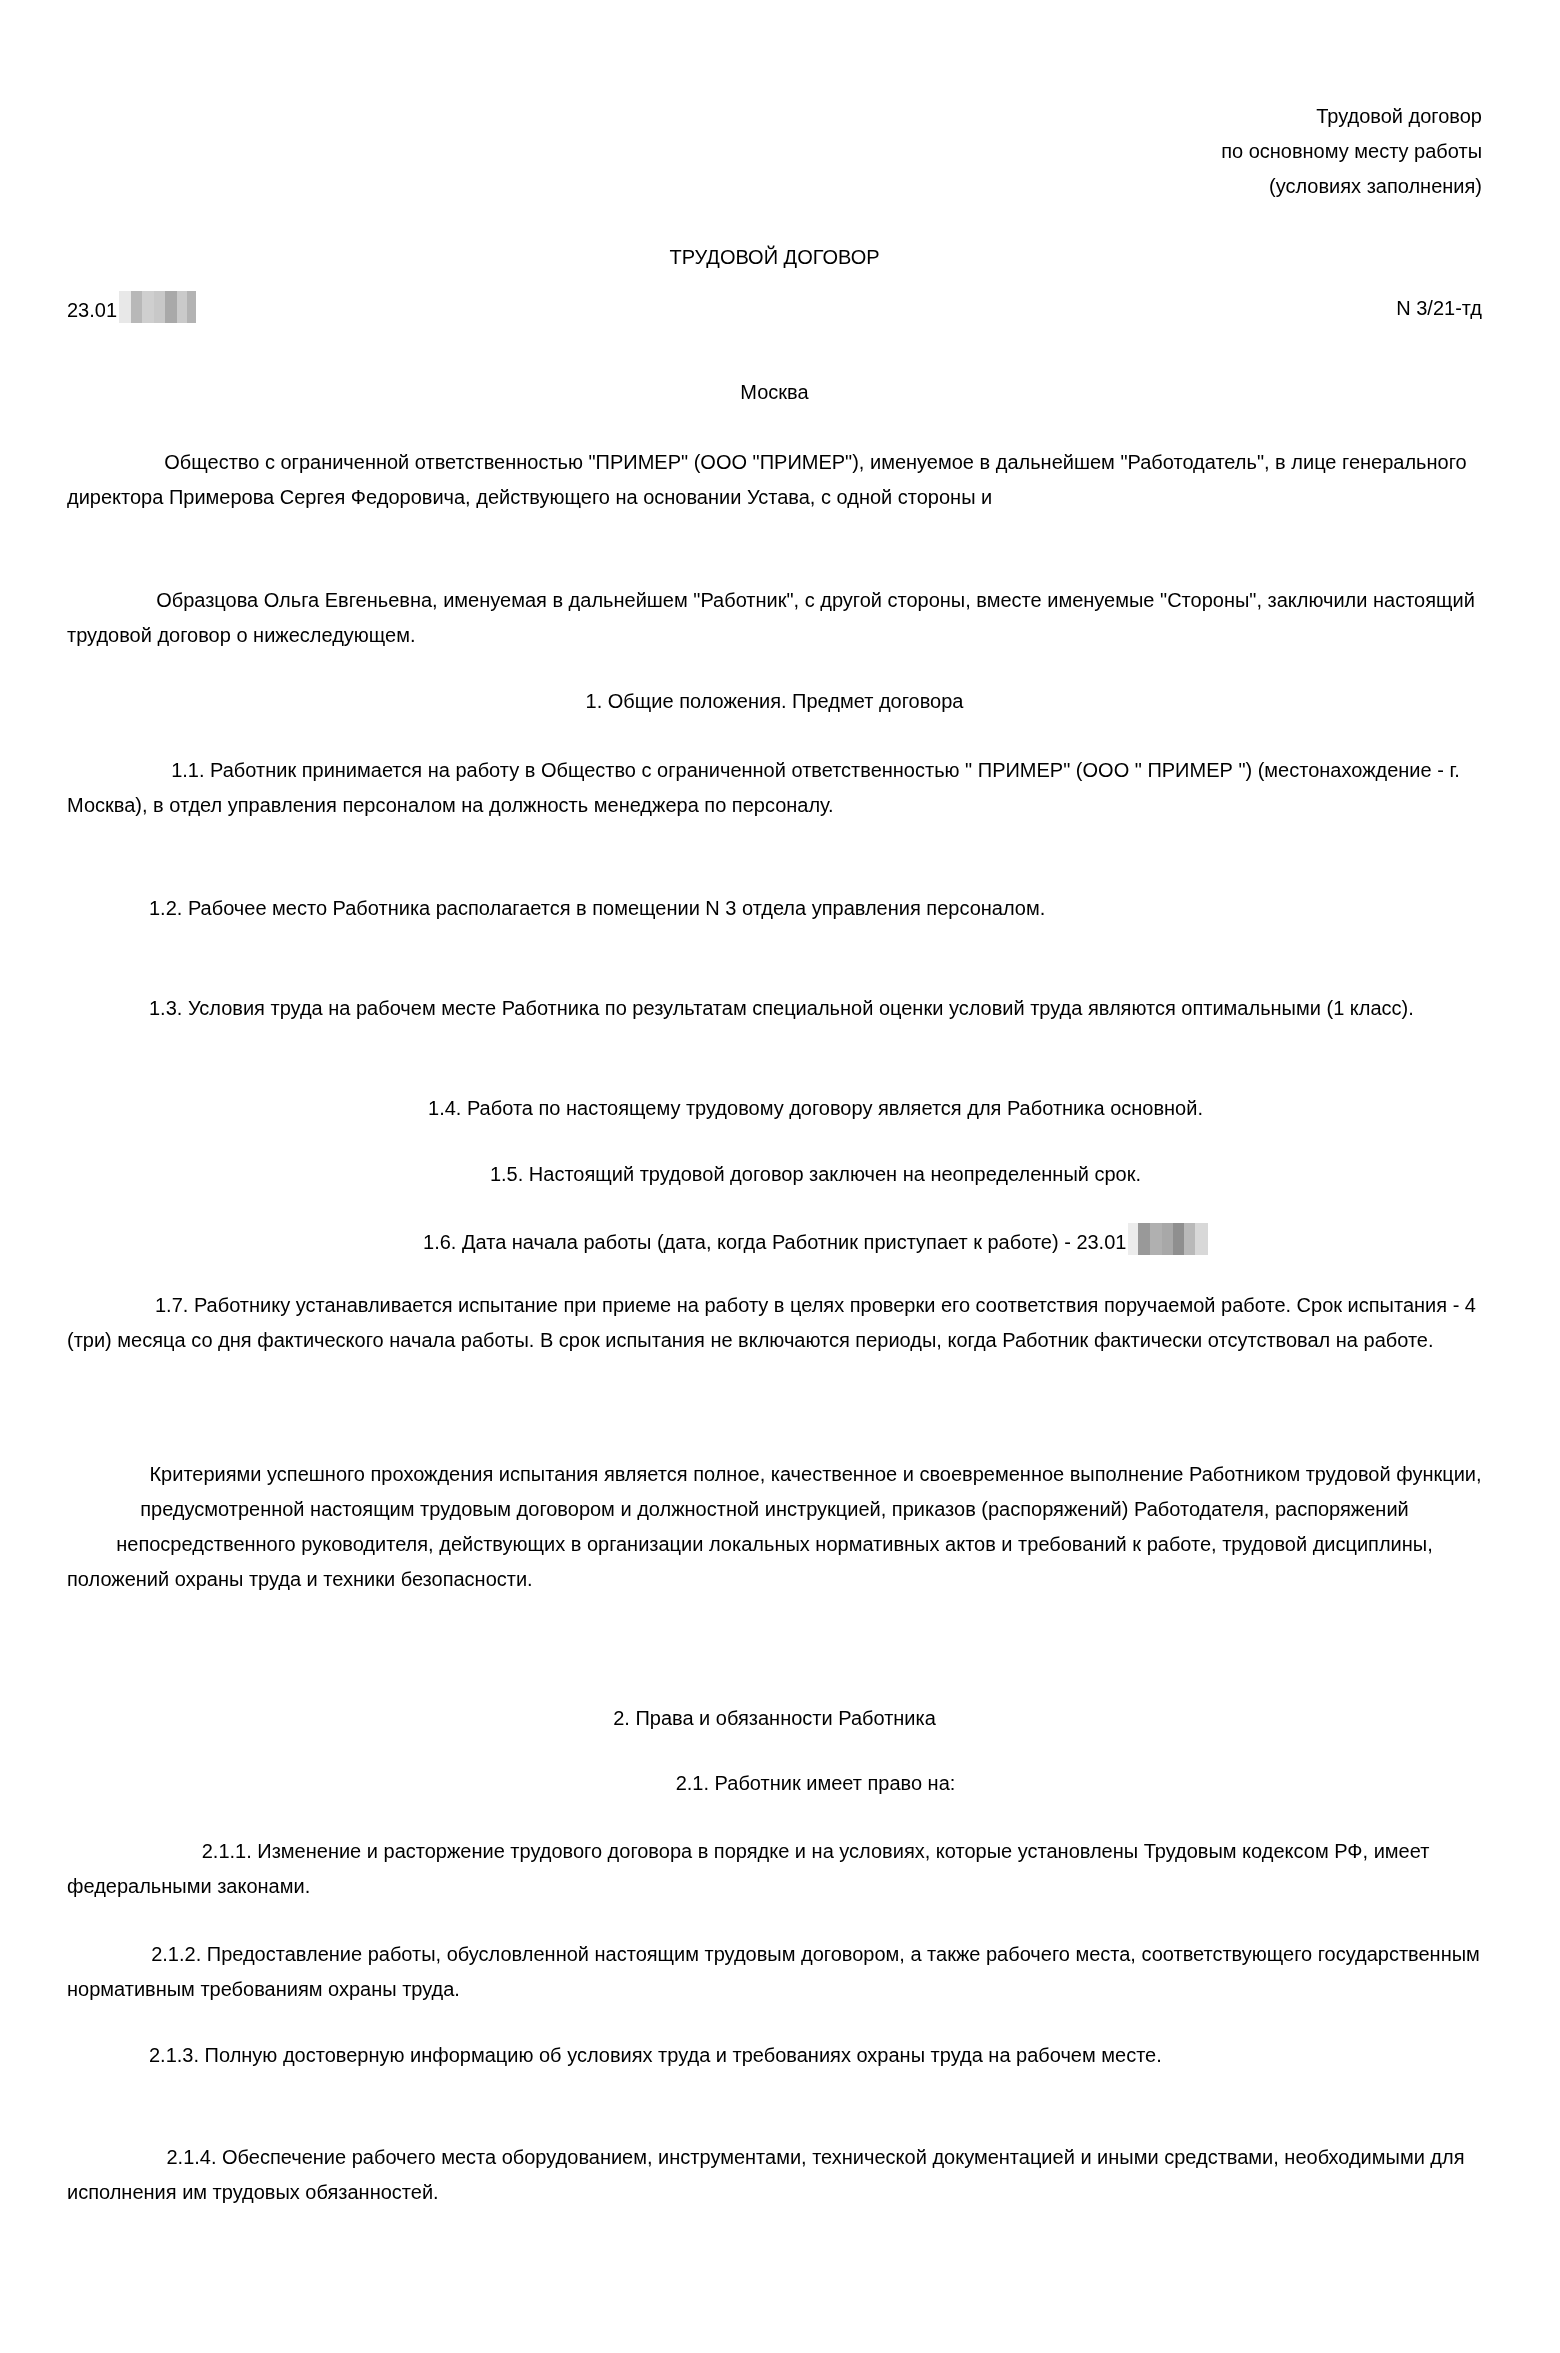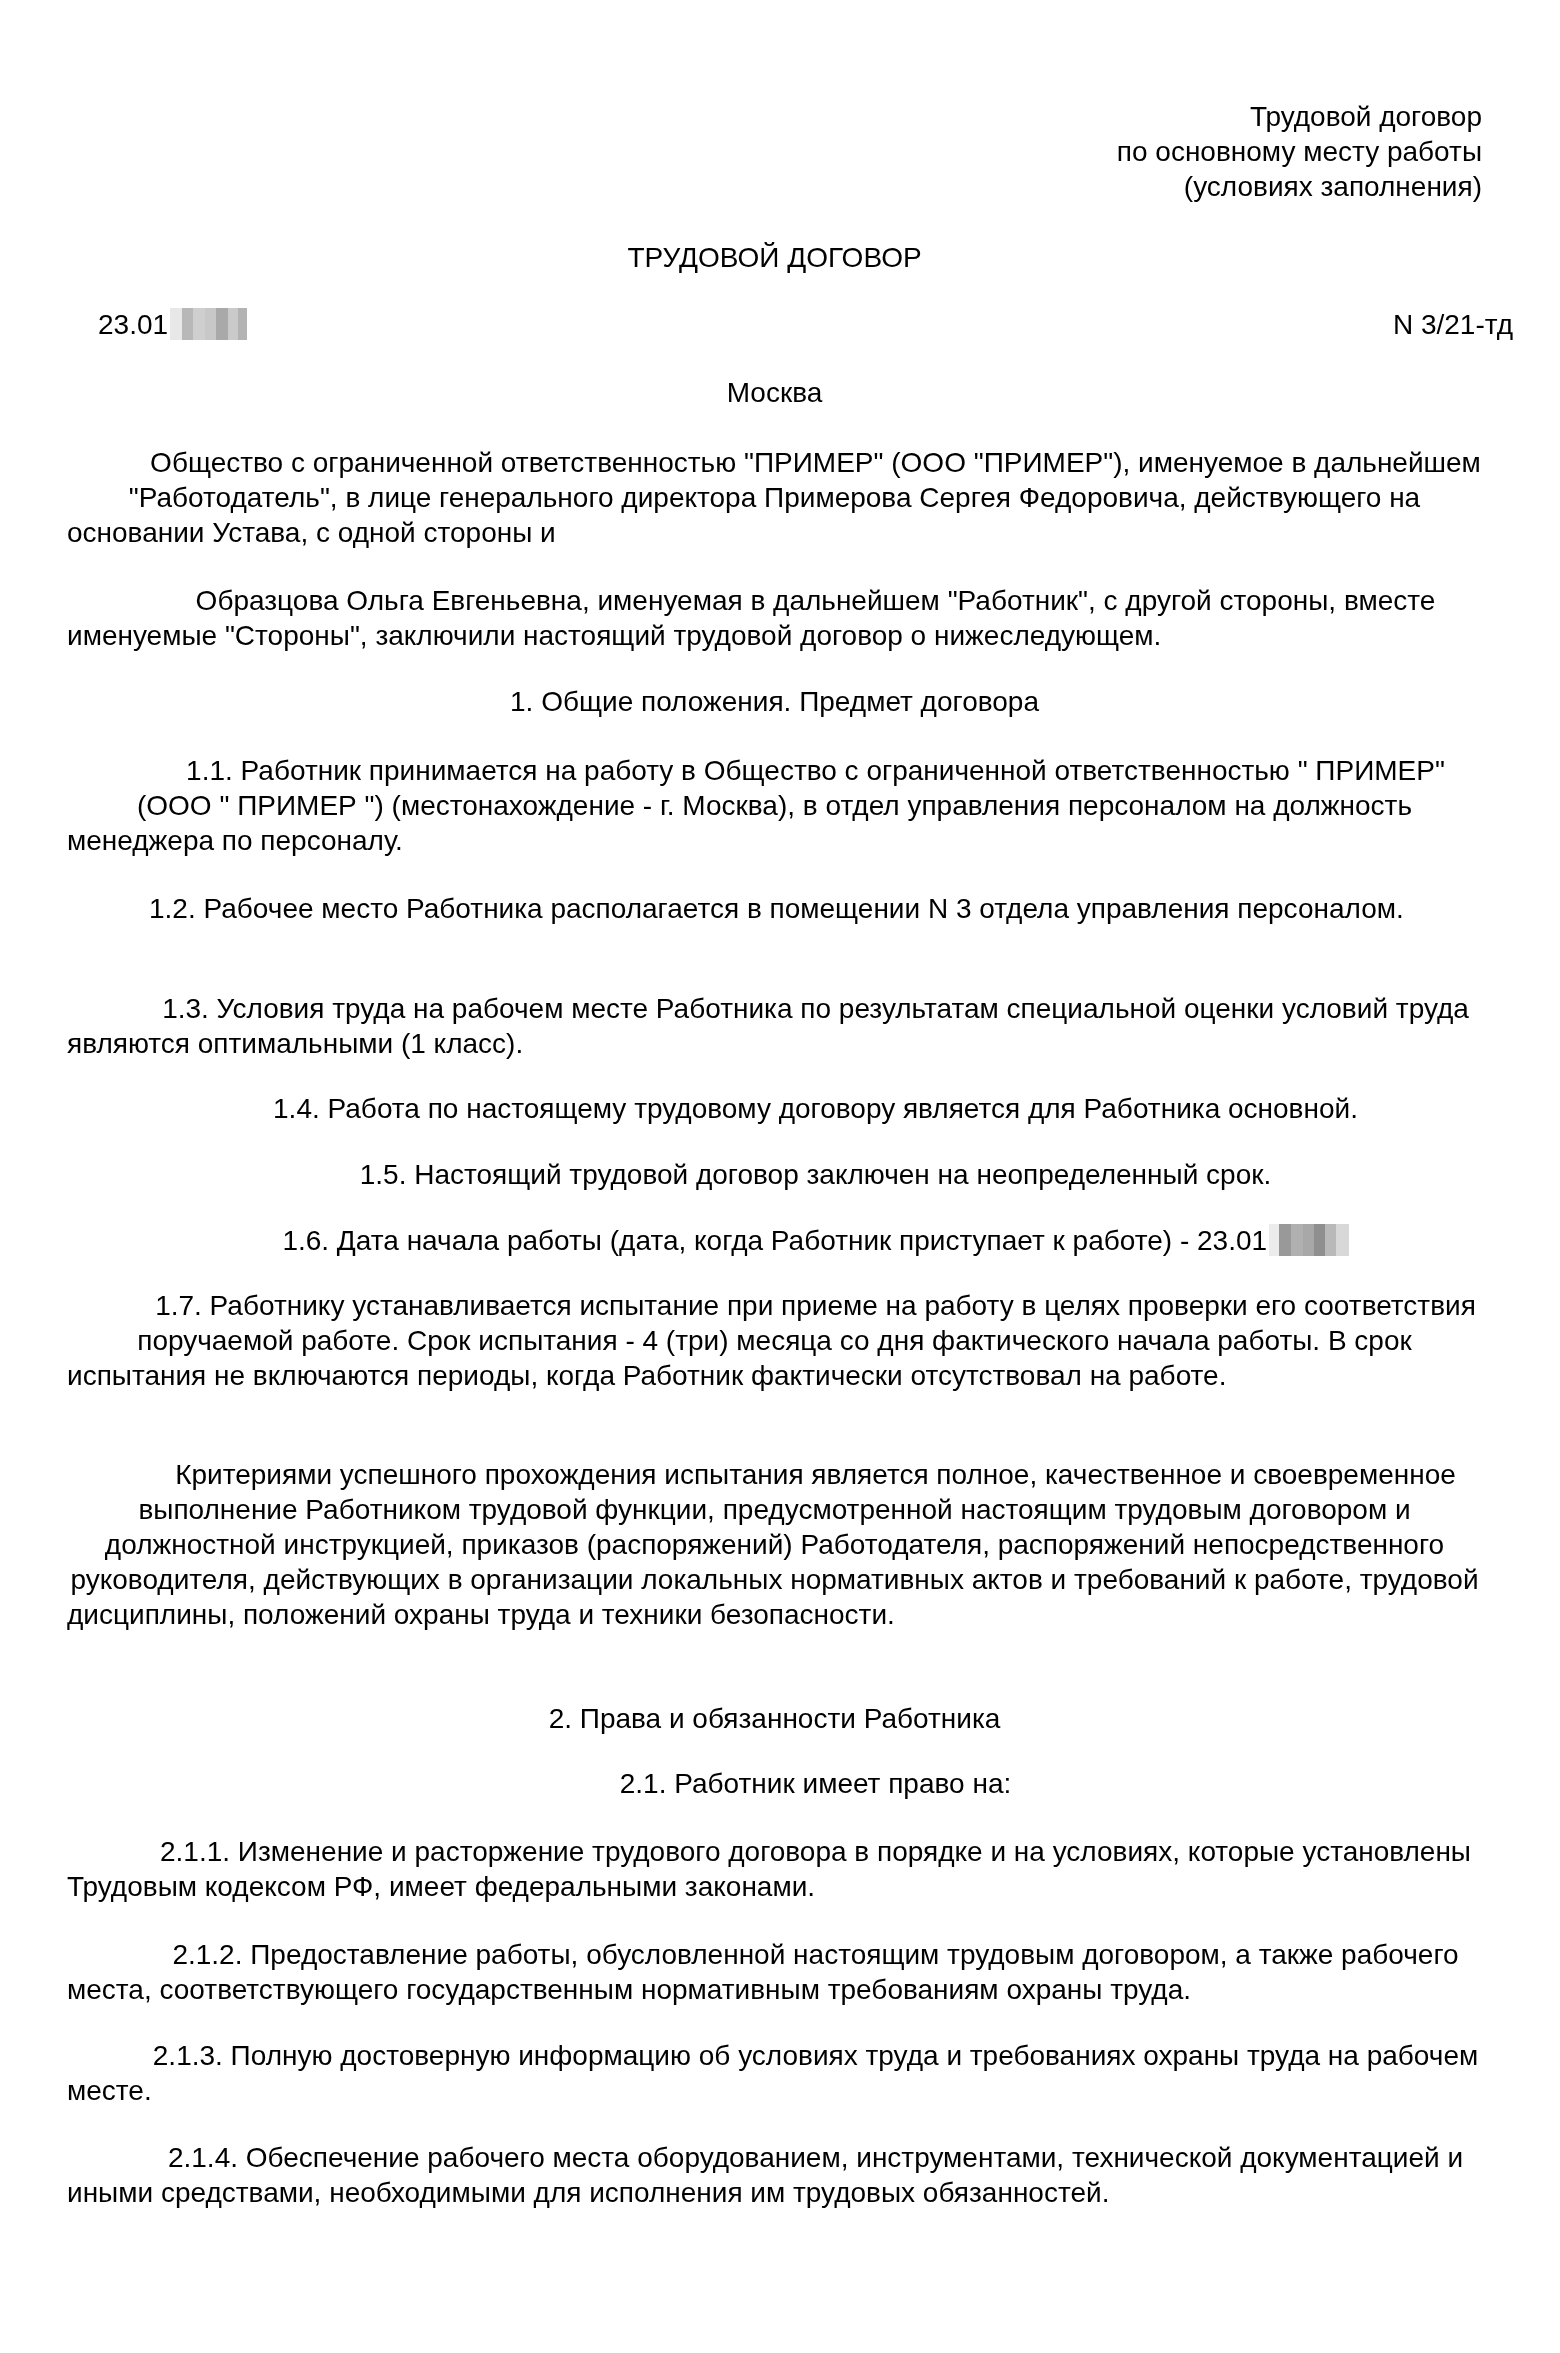--- a/index.html
+++ b/index.html
@@ -1,19 +1,19 @@
 <!DOCTYPE html>
 <html style="font-size:11.6px"><head>
 <meta charset="utf-8">
 <style>
   html, body { margin:0; padding:0; background:#ffffff; }
   body { width:1560px; height:2354px; position:relative; overflow:hidden;
          font-family:"Liberation Sans", sans-serif; color:#000; }
   .page { position:absolute; left:0; top:0; width:1560px; height:2354px; background:#fff; }
-  .blk { position:absolute; left:67px; width:1415px; font-size:28px; line-height:35px; margin:0; }
+  .blk { position:absolute; left:67px; width:1415px; font-size:20px; line-height:35px; margin:0; }
   .just { text-align:justify; text-align-last:left; }
   .ind { text-indent:82px;text-align:center; }
   .center { text-align:center; }
   .right { text-align:right; }
   .redact { display:inline-block; width:77px; height:32px; vertical-align:-5.8px; margin-left:1.5px;
             background:
               linear-gradient(90deg,#e8e8e8 0 15%,#b8b8b8 15% 30%,#cfcfcf 30% 45%,#c8c8c8 45% 60%,#a9a9a9 60% 75%,#cacaca 75% 88%,#b3b3b3 88% 100%); }
   .redact2 { display:inline-block; width:80px; height:32px; vertical-align:-5.8px; margin-left:1.5px;
             background:
               linear-gradient(90deg,#ececec 0 12%,#999 12% 28%,#b0b0b0 28% 42%,#a8a8a8 42% 56%,#8f8f8f 56% 70%,#b9b9b9 70% 84%,#d8d8d8 84% 100%); }
@@ -25,21 +25,21 @@
 <div class="page">
 
   <div class="blk right" style="top:99px;">
     <div>Трудовой договор</div>
     <div>по основному месту работы</div>
     <div>(условиях заполнения)</div>
   </div>
 
   <div class="blk center" style="top:240px;">ТРУДОВОЙ ДОГОВОР</div>
 
-  <div class="blk row" style="top:307px;margin-left:31px;">
+  <div class="blk row" style="top:291px;">
     <span><span>23.01</span><span class="redact"></span></span>
     <span>N 3/21-тд</span>
   </div>
 
   <div class="blk center" style="top:375px;">Москва</div>
 
   <p class="blk just ind" style="top:445px;">Общество с ограниченной ответственностью "ПРИМЕР" (ООО "ПРИМЕР"), именуемое в дальнейшем "Работодатель", в лице генерального директора Примерова Сергея Федоровича, действующего на основании Устава, с одной стороны и</p>
   <p class="blk just ind" style="top:583px;">Образцова Ольга Евгеньевна, именуемая в дальнейшем "Работник", с другой стороны, вместе именуемые "Стороны", заключили настоящий трудовой договор о нижеследующем.</p>
 
   <div class="blk center" style="top:684px;">1. Общие положения. Предмет договора</div>

